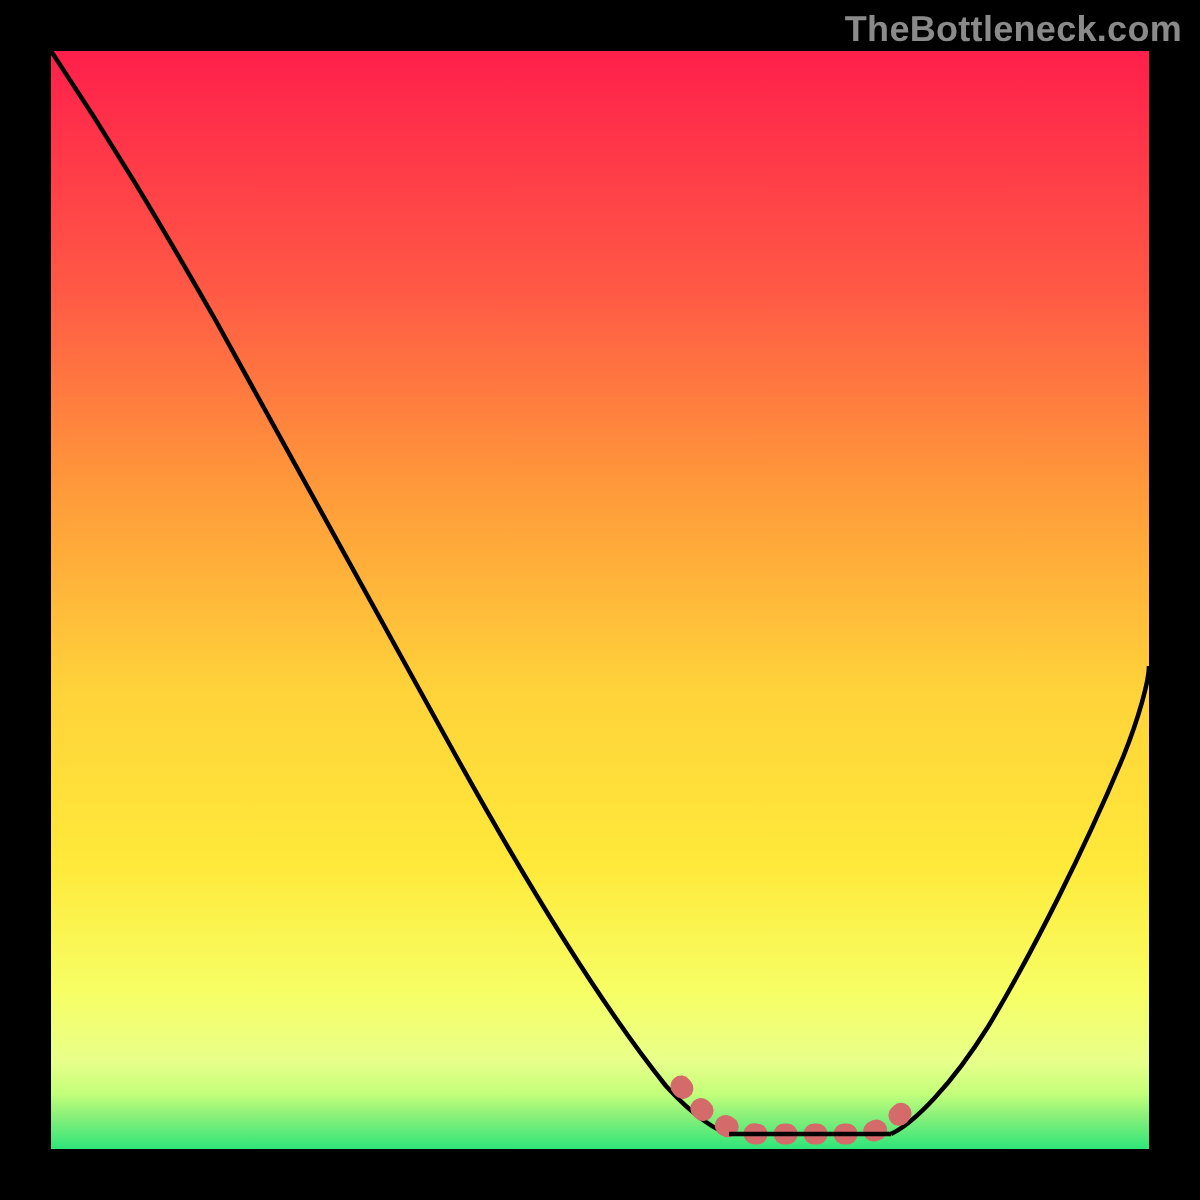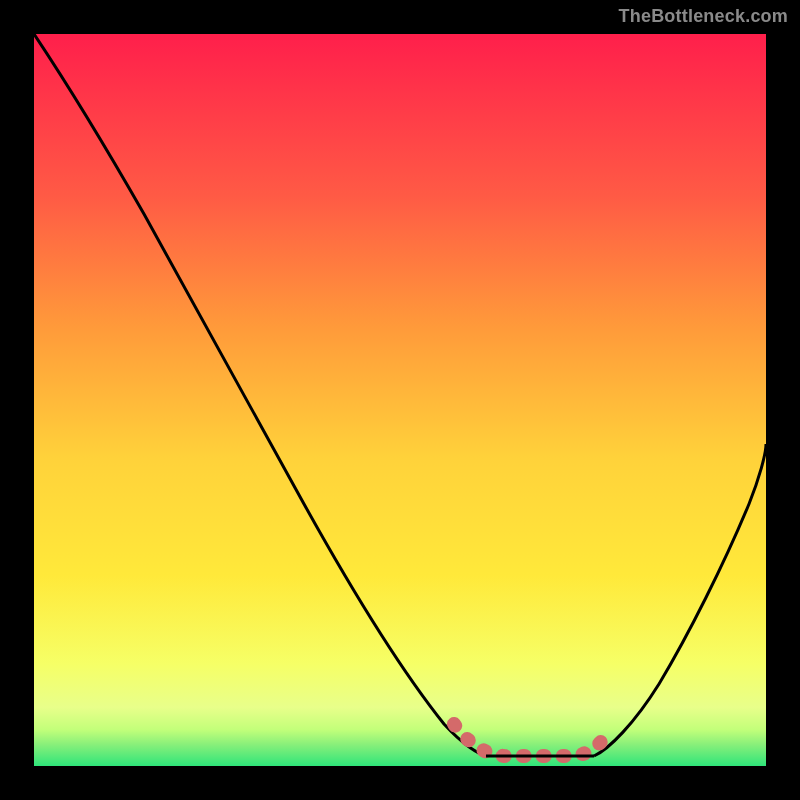--- a/index.html
+++ b/index.html
@@ -31,21 +31,21 @@
     left: 0;
     top: 0;
     width: 100%;
     height: 100%;
   }
   .watermark {
     position: absolute;
     top: 6px;
     right: 12px;
     font-family: Arial, Helvetica, sans-serif;
-    font-size: 18px;
+    font-size: 24px;
     font-weight: 600;
     color: #8a8a8a;
     letter-spacing: 0.2px;
     user-select: none;
   }
   svg.curves {
     position: absolute;
     left: 0;
     top: 0;
     width: 100%;

